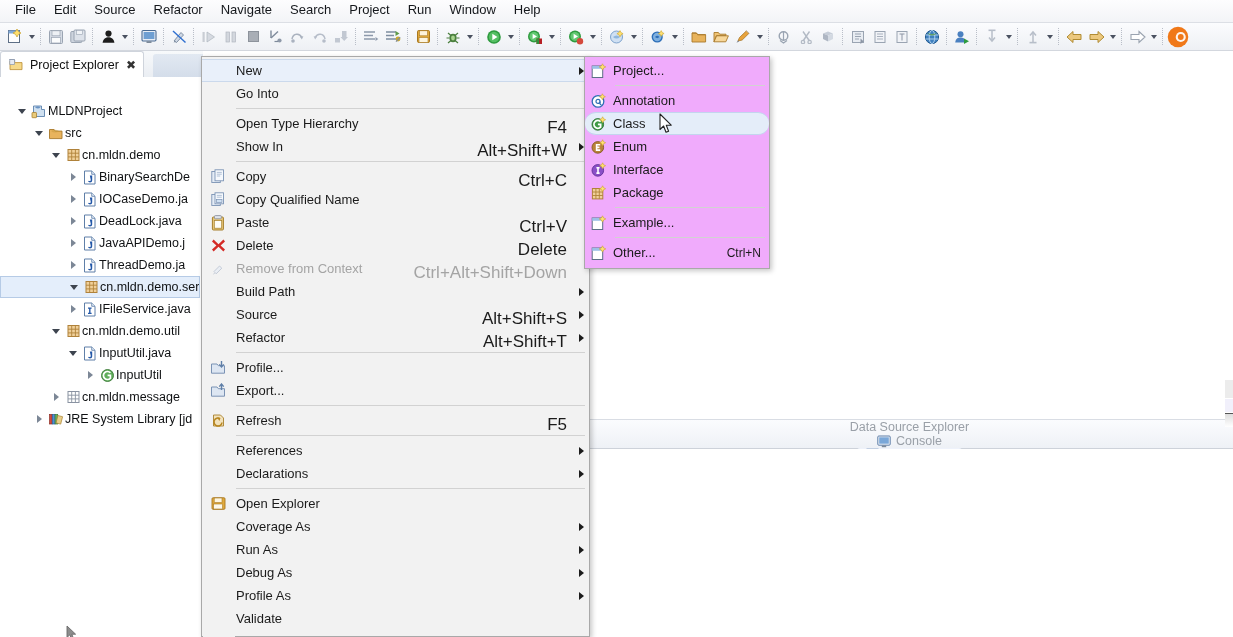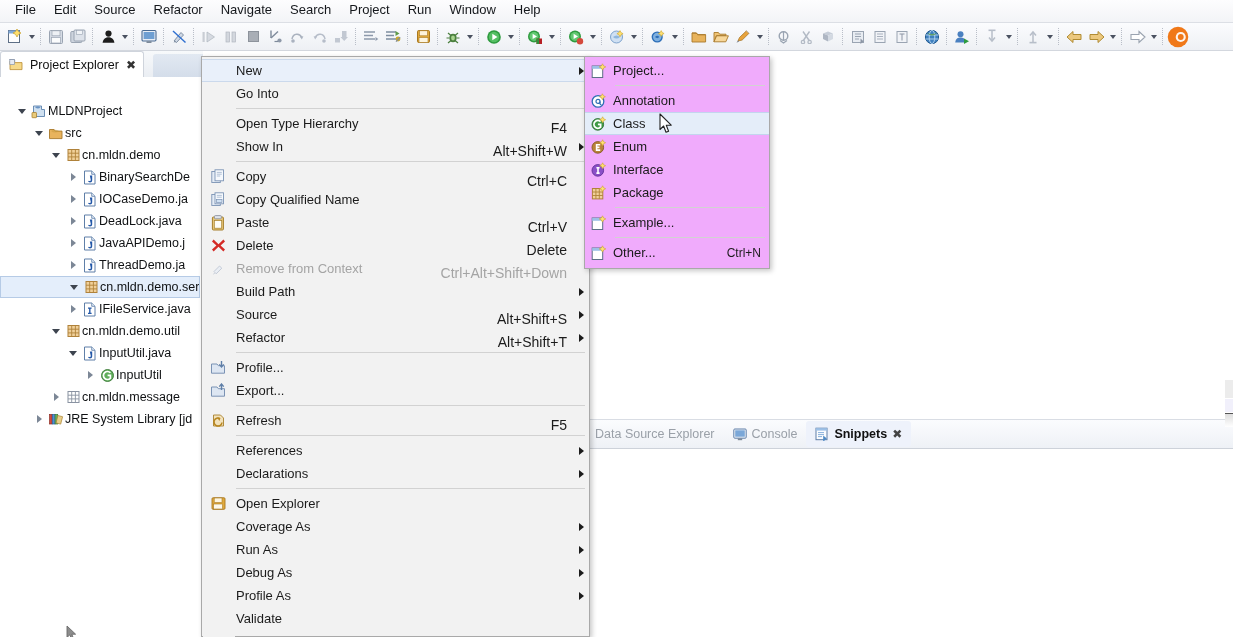--- a/index.html
+++ b/index.html
@@ -106,21 +106,21 @@
 
   
   .bottomstack {
     position: absolute; left: 204px; top: 411px; width: 1029px; height: 226px;
     background: #ffffff;
   }
   .bottomtabbar {
     position: absolute; left: 0; top: 8px; width: 1029px; height: 30px;
     background: linear-gradient(to bottom,#fbfcfe 0%,#eef1f6 100%);
     border-top: 1px solid #d9dde4; border-bottom: 1px solid #cdd2da;
-    display: flex; align-items: center; padding-left: 382px; gap: 0;
+    display: flex; align-items: center; padding-left: 382px; gap: 0; flex-direction: column;
   }
   .btab { display: flex; align-items: center; gap: 5px; height: 26px; padding: 0 9px; }
   .btab .lbl { font-size: 12.5px; color: #9aa0a8; }
   .btab.active { background: #eef2fb; border-radius: 3px; }
   .btab.active .lbl { color: #111; font-weight: bold; }
   .btab .xclose { font-size: 12px; color: #444; }
   .bottomblank {
     position: absolute; left: 0; top: 38px; width: 1029px; height: 188px; background: #fff;
   }
   .rightrail {
@@ -141,42 +141,42 @@
   .ctxmenu .gutter {
     position: absolute; left: 1px; top: 1px; width: 32px; height: 579px;
     background: #f2f2f2;
   }
   .cmi {
     position: relative; height: 23px; display: flex; align-items: center;
     padding-left: 0; cursor: default;
   }
   .cmi .ico { width: 32px; height: 23px; display: flex; align-items: center; justify-content: center; flex: 0 0 32px; }
   .cmi .lbl { font-size: 13px; color: #1b1b1b; flex: 1 1 auto; padding-left: 2px; }
-  .cmi .acc { font-size: 14px; color: #1b1b1b; padding-right: 6px; white-space: nowrap; margin-top: 8px; }
+  .cmi .acc { font-size: 17px; color: #1b1b1b; padding-right: 6px; white-space: nowrap; margin-top: 8px; }
   .cmi .sub { width: 16px; display: flex; align-items: center; justify-content: center; flex: 0 0 16px; }
   .cmi .sub i {
     display: block; width: 0; height: 0; font-style: normal;
     border-top: 4px solid transparent; border-bottom: 4px solid transparent; border-left: 5px solid #1b1b1b;
   }
   .cmi.disabled .lbl, .cmi.disabled .acc { color: #a4a4a4; }
   .cmi.hl { background: #e9f0fa; border-top: 1px solid #cbd9ec; border-bottom: 1px solid #cbd9ec; }
   .csep { height: 1px; margin: 3px 4px 3px 34px; background: #d2d2d2; }
 
   
   .submenu {
     position: absolute; left: 584px; top: 56px; width: 186px; height: 213px;
     background: #f0abfc; border: 1px solid #a9a9a9;
     box-shadow: 2px 2px 5px rgba(0,0,0,0.22);
     padding: 2px 0;
   }
   .smi { position: relative; height: 23px; display: flex; align-items: center; }
   .smi .ico { width: 28px; height: 23px; display: flex; align-items: center; justify-content: center; flex: 0 0 28px; }
   .smi .lbl { font-size: 13px; color: #1b1b1b; flex: 1 1 auto; }
   .smi .acc { font-size: 12px; color: #1b1b1b; padding-right: 8px; }
-  .smi.hl { background: #e4edf9; border-top: 1px solid #c3d5ee; border-bottom: 1px solid #c3d5ee; }
+  .smi.hl { background: #e4edf9; border-top: 1px solid #c3d5ee; border-bottom: 1px solid #c3d5ee; border-radius: 11px; }
 
   .cursor { position: absolute; pointer-events: none; }
   .cursor svg { display: block; }
 </style>
 </head>
 <body>
 
 <div id="app">
 
   <div class="menubar" id="menubar">

